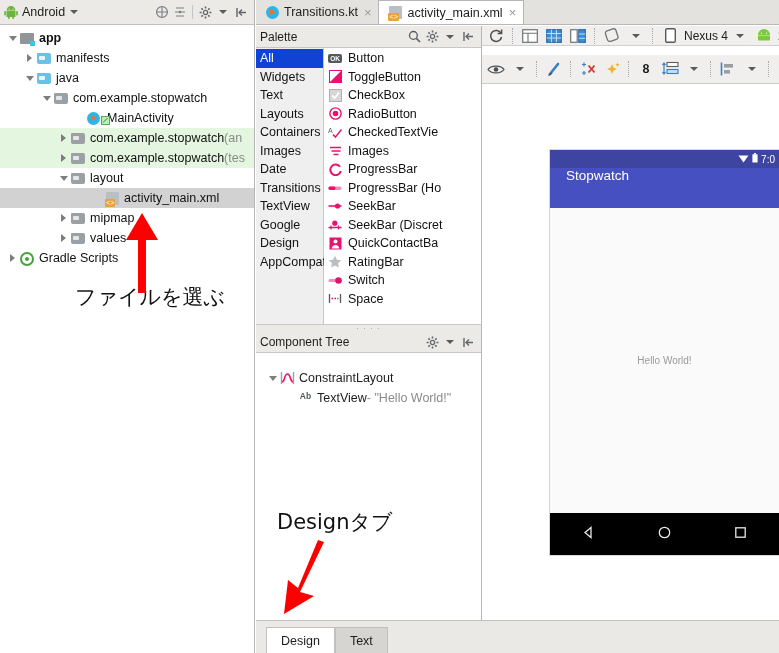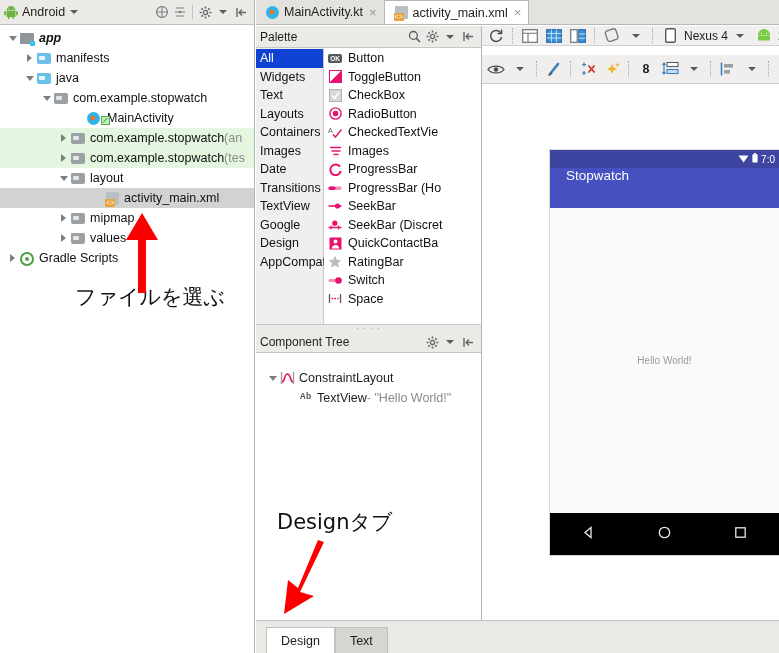--- a/index.html
+++ b/index.html
@@ -26,21 +26,21 @@
 
   .tree{padding-top:3px;}
   .trow{height:20px;display:flex;align-items:center;white-space:nowrap;font-size:12.5px;position:relative;}
   .trow.sel{background:#d2d2d2;}
   .trow.green{background:#e4f6e0;}
   .twist{width:13px;height:13px;display:flex;align-items:center;justify-content:center;flex:none;}
   .tw-down{width:0;height:0;border-left:4.5px solid transparent;border-right:4.5px solid transparent;border-top:5px solid #7d7d7d;}
   .tw-right{width:0;height:0;border-top:4.5px solid transparent;border-bottom:4.5px solid transparent;border-left:5px solid #7d7d7d;}
   .ticon{width:17px;height:15px;flex:none;margin-right:3px;position:relative;}
   .tlabel{color:#111;}
-  .tlabel.bold{font-weight:bold;font-style:italic;}
+  .tlabel.bold{font-weight:bold;}
   .tdim{color:#8a8a8a;}
 
   
   .fold{width:14px;height:11px;background:#6bc0e8;border-radius:1px 2px 2px 2px;position:absolute;left:1px;top:2px;}
   .fold:after{content:"";position:absolute;left:2px;top:3px;width:6px;height:4px;background:#e9f5fb;border-radius:1px;}
   .fold.grey{background:#9aa0a4;}
   .fold.grey:after{background:#e4e6e8;}
   .fold-app{width:14px;height:11px;background:#8f9599;position:absolute;left:1px;top:2px;border-radius:1px;}
   .fold-app:after{content:"";position:absolute;right:-1px;bottom:-2px;width:5px;height:5px;background:#3cc3e8;}
   .fold-res{width:13px;height:11px;background:#b9bec1;position:absolute;left:1px;top:2px;border-radius:1px;}
@@ -297,21 +297,21 @@
 
   <svg class="arrow-svg" style="left:112px;top:205px;" width="56" height="90" viewBox="0 0 56 90">
     <path d="M26 88 L26 35 L14 35 L30 8 L46 35 L34 35 L34 88 Z" fill="#fc0000"></path>
   </svg>
 
   <div class="tabbar" id="tabbar">
       <div class="etab">
         <span class="ti">
           <span class="kt-ico" style="left:2px;"></span>
         </span>
-        <span>MainActivity.kt</span>
+        <span>Transitions.kt</span>
         <span class="tclose">×</span>
       </div>
       <div class="etab active">
         <span class="ti">
           <span class="xml-ico"></span>
         </span>
         <span>activity_main.xml</span>
         <span class="tclose">×</span>
       </div>
     </div>

